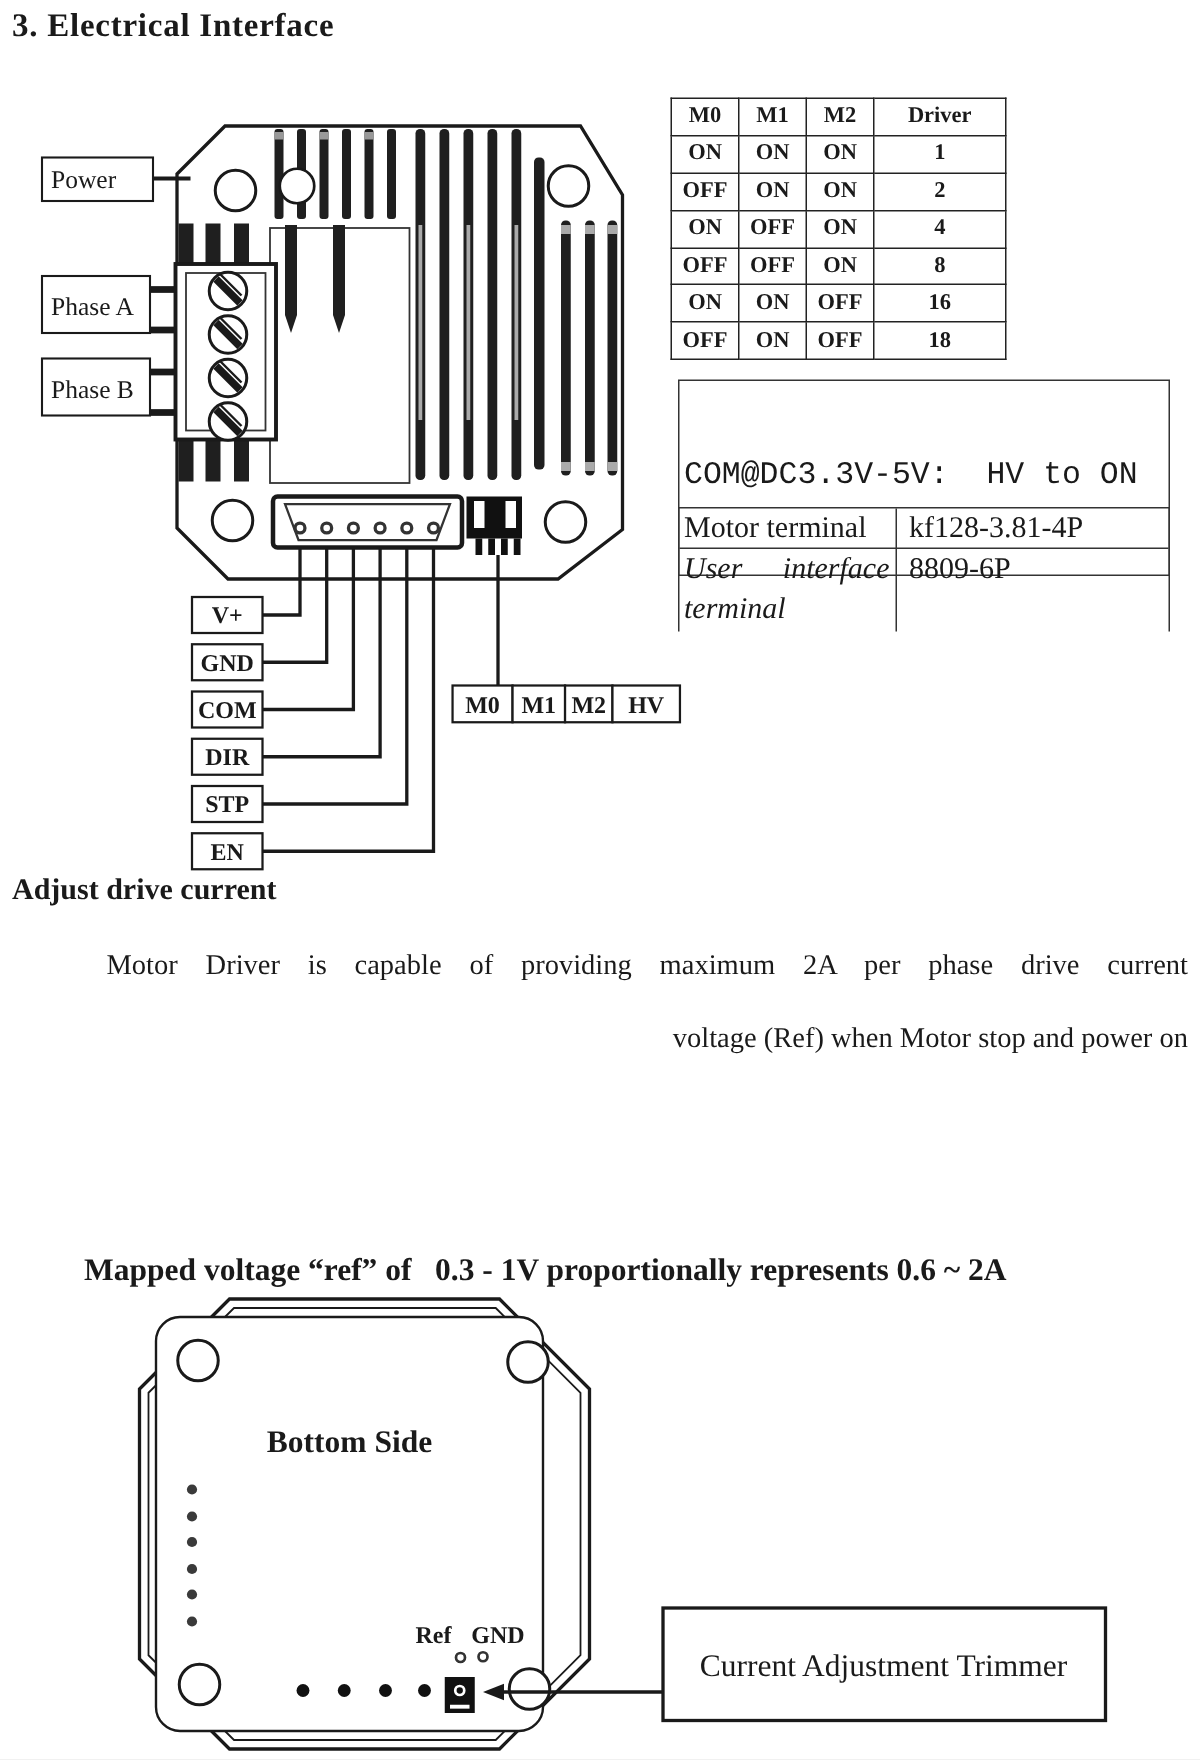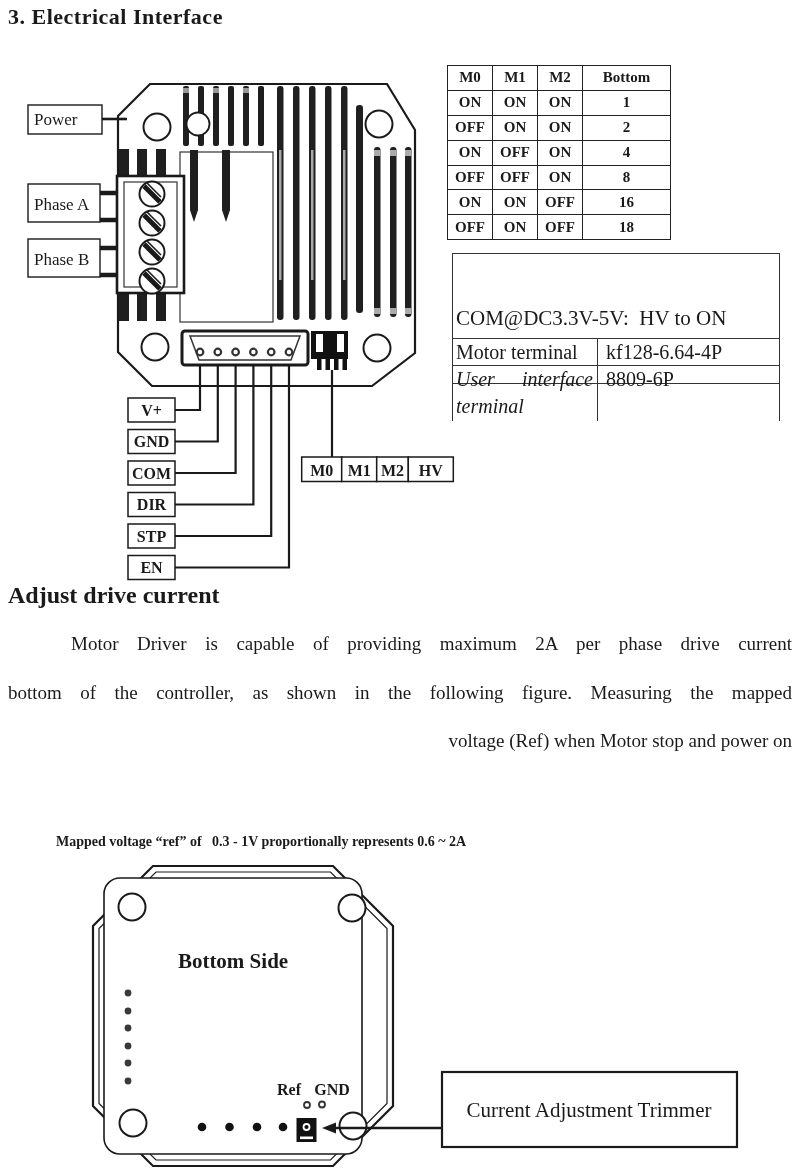--- a/index.html
+++ b/index.html
@@ -27,48 +27,48 @@
     position:absolute; left:447px; top:65px; width:223px;
     border-collapse:collapse; table-layout:fixed;
     font-size:15px; font-weight:bold; text-align:center;
   }
   table.indexer td { border:1.4px solid #222; height:23.9px; padding:0; overflow:hidden; }
 
   .com-box {
     position:absolute; left:452px; top:253px; width:326px;
     border:1.6px solid #333; font-size:21px; white-space:pre;
   }
-  .com-row { height:28.5px; line-height:28.5px; padding-left:3px; overflow:hidden; }
+  .com-row { height:28.5px; line-height:28.5px; padding-left:3px; overflow:hidden;font-family:Liberation Mono, monospace; }
   .com-row + .com-row { border-top:1.4px solid #333; }
 
   .term {
     position:absolute; left:452px; top:338px; width:326px;
     border-top:1.6px solid #333; border-left:1.6px solid #333; border-right:1.6px solid #333;
     display:grid; grid-template-columns:145px 1fr; font-size:20px;
   }
   .term .cell { padding:0 4px 0 3px; overflow:hidden; }
   .term .c1 { border-right:1.4px solid #333; }
   .term .r1 { border-bottom:1.4px solid #333; height:26px; line-height:26px; }
   .term .r2 { height:55px; line-height:27px; }
   .term .c1.r2 { text-align:justify;font-style:italic; }
   .term .c2 { padding-left:8px; }
 
   .h2 {
     position:absolute; left:8px; top:582px;
-    font-size:24px; font-weight:bold;
+    font-size:20px; font-weight:bold;
   }
   .para { position:absolute; left:8px; top:620px; width:784px; font-size:19px; }
   .pline { height:48.5px; line-height:48.5px; overflow:hidden; text-align:justify; }
   .pline::after { content:""; display:inline-block; width:100%; height:0; }
   .pline.first { text-indent:63px; }
   .pline.last { text-align:right; }
   .pline.last::after { content:none; }
   .mapped {
     position:absolute; left:56px; top:834px;
-    font-size:14px; font-weight:bold; white-space:pre;
+    font-size:21px; font-weight:bold; white-space:pre;
   }
 </style>
 </head>
 <body>
 
 <div class="page">
 
   <h1 class="title">3. Electrical Interface</h1>
 
   <svg class="svg-top" width="480" height="545" viewBox="0 55 480 545">
@@ -244,21 +244,21 @@
         <col style="width:45px">
         <col style="width:45px">
         <col style="width:45px">
         <col style="width:88px">
       </colgroup>
     <tbody>
       <tr>
         <td>M0</td>
         <td>M1</td>
         <td>M2</td>
-        <td>Bottom</td>
+        <td>Driver</td>
       </tr>
       <tr>
         <td>ON</td>
         <td>ON</td>
         <td>ON</td>
         <td>1</td>
       </tr>
       <tr>
         <td>OFF</td>
         <td>ON</td>
@@ -291,30 +291,29 @@
       </tr>
     </tbody>
   </table>
 
   <div class="com-box">
     <div class="com-row">COM@DC3.3V-5V:  HV to ON</div>
   </div>
 
   <div class="term">
     <div class="cell c1 r1">Motor terminal</div>
-    <div class="cell c2 r1">kf128-6.64-4P</div>
+    <div class="cell c2 r1">kf128-3.81-4P</div>
     <div class="cell c1 r2">User interface terminal</div>
     <div class="cell c2 r2">8809-6P</div>
   </div>
 
   <div class="h2">Adjust drive current</div>
 
   <div class="para">
     <div class="pline first">Motor Driver is capable of providing maximum 2A per phase drive current</div>
-    <div class="pline">bottom of the controller, as shown in the following figure. Measuring the mapped</div>
     <div class="pline last">voltage (Ref) when Motor stop and power on</div>
   </div>
 
   <div class="mapped">Mapped voltage “ref” of   0.3 - 1V proportionally represents 0.6 ~ 2A</div>
 
   <svg class="svg-bottom" width="800" height="313" viewBox="0 860 800 313">
 
     <path d="M153,866 L333,866 L393,926 L393,1106 L333,1166 L153,1166 L93,1106 L93,926 Z" fill="#ffffff" stroke="#1a1a1a" stroke-width="2.2"></path>
     <path d="M156,872 L330.5,872 L387,928.5 L387,1103.5 L330.5,1160 L156,1160 L99,1103.5 L99,928.5 Z" fill="none" stroke="#1a1a1a" stroke-width="1.2"></path>
     <rect x="104" y="878" width="258" height="276" rx="16" fill="#ffffff" stroke="#1a1a1a" stroke-width="1.6"></rect>

